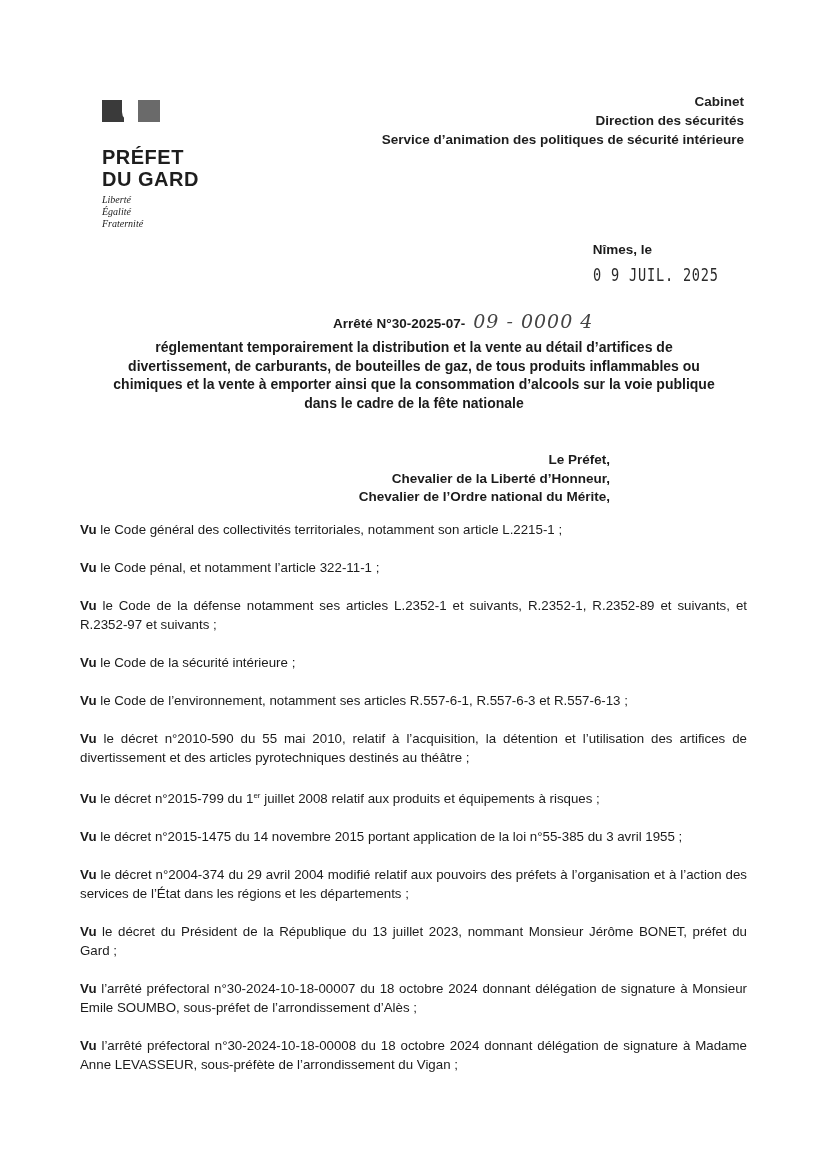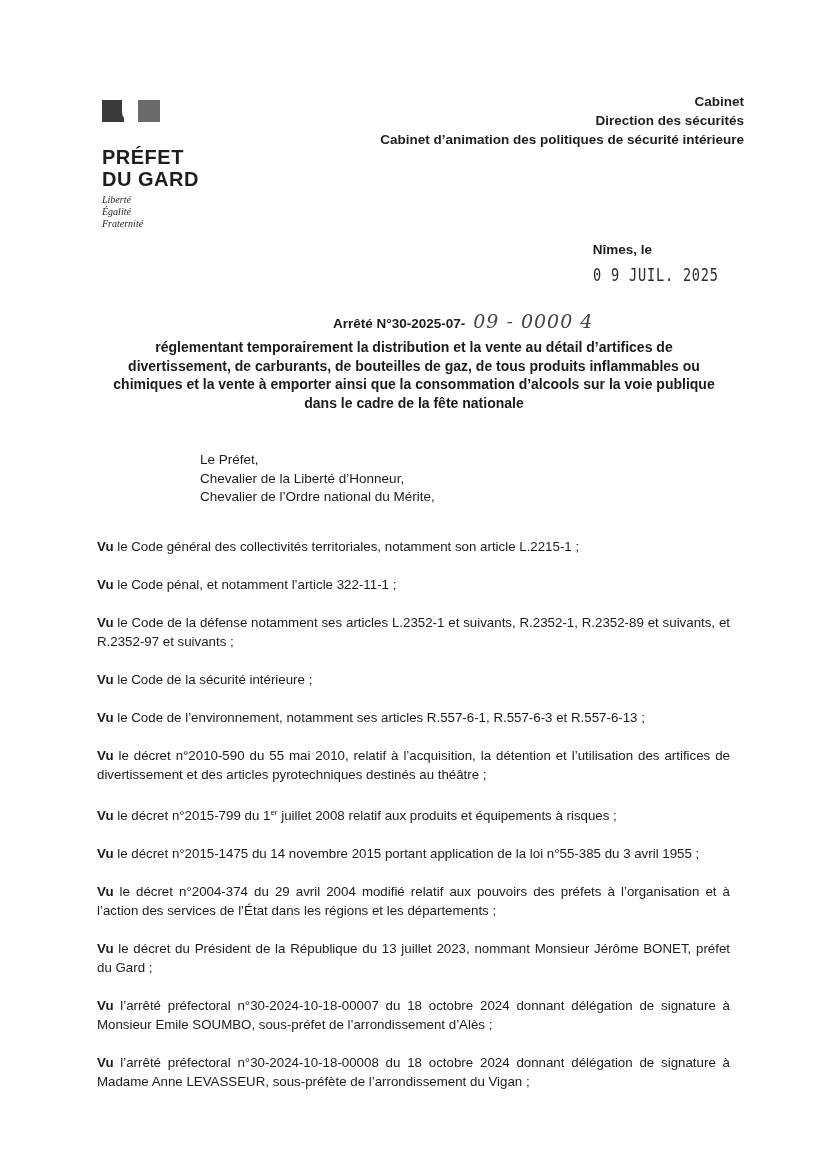--- a/index.html
+++ b/index.html
@@ -28,25 +28,25 @@
 
   
   #arrete-number { left: 333px; top: 310px; display: flex; align-items: baseline; }
   #arrete-number .prefix { font-weight: bold; font-size: 13.5px; }
   #arrete-number .handwritten { font-family: "DejaVu Serif", serif; font-style: italic; font-size: 19px; color: #444; margin-left: 8px; letter-spacing: 1px; }
 
   
   #arrete-title { left: 74px; width: 680px; top: 338px; text-align: center; font-weight: bold; font-size: 14px; line-height: 18.5px; color: #1b1b1b; }
 
   
-  #prefet-titles { left: 200px; width: 410px; top: 451px; text-align: left; font-weight: normal; font-size: 13.5px; line-height: 18.5px; }
+  #prefet-titles { left: 200px; width: 410px; top: 451px; text-align: right; font-weight: bold; font-size: 13.5px; line-height: 18.5px; }
 
   
   #visas { left: 80px; width: 667px; top: 520px; }
-  .visa { font-size: 13.3px; line-height: 19px; text-align: justify; margin: 17px; }
+  .visa { font-size: 13.3px; line-height: 19px; text-align: justify; margin: 0; }
   .visa .vu { font-weight: bold; }
   .visa sup { font-size: 8px; }
 </style>
 </head>
 <body>
 
 <div id="logo" class="abs">
   <div class="marianne">
     <div class="blk1"></div>
       <div class="face"></div>
@@ -59,21 +59,21 @@
   <div class="devise">
     <div>Liberté</div>
     <div>Égalité</div>
     <div>Fraternité</div>
   </div>
 </div>
 
 <div id="service-block" class="abs">
   <div>Cabinet</div>
   <div>Direction des sécurités</div>
-  <div>Cabinet d’animation des politiques de sécurité intérieure</div>
+  <div>Service d’animation des politiques de sécurité intérieure</div>
 </div>
 
 <div id="date-line" class="abs">
   <span id="date-label">Nîmes, le</span>
   <span id="date-stamp">0 9 JUIL. 2025</span>
 </div>
 
 <div id="arrete-number" class="abs">
   <span class="prefix">Arrêté N°30-2025-07-</span>
   <span class="handwritten">09 - 0000 4</span>

